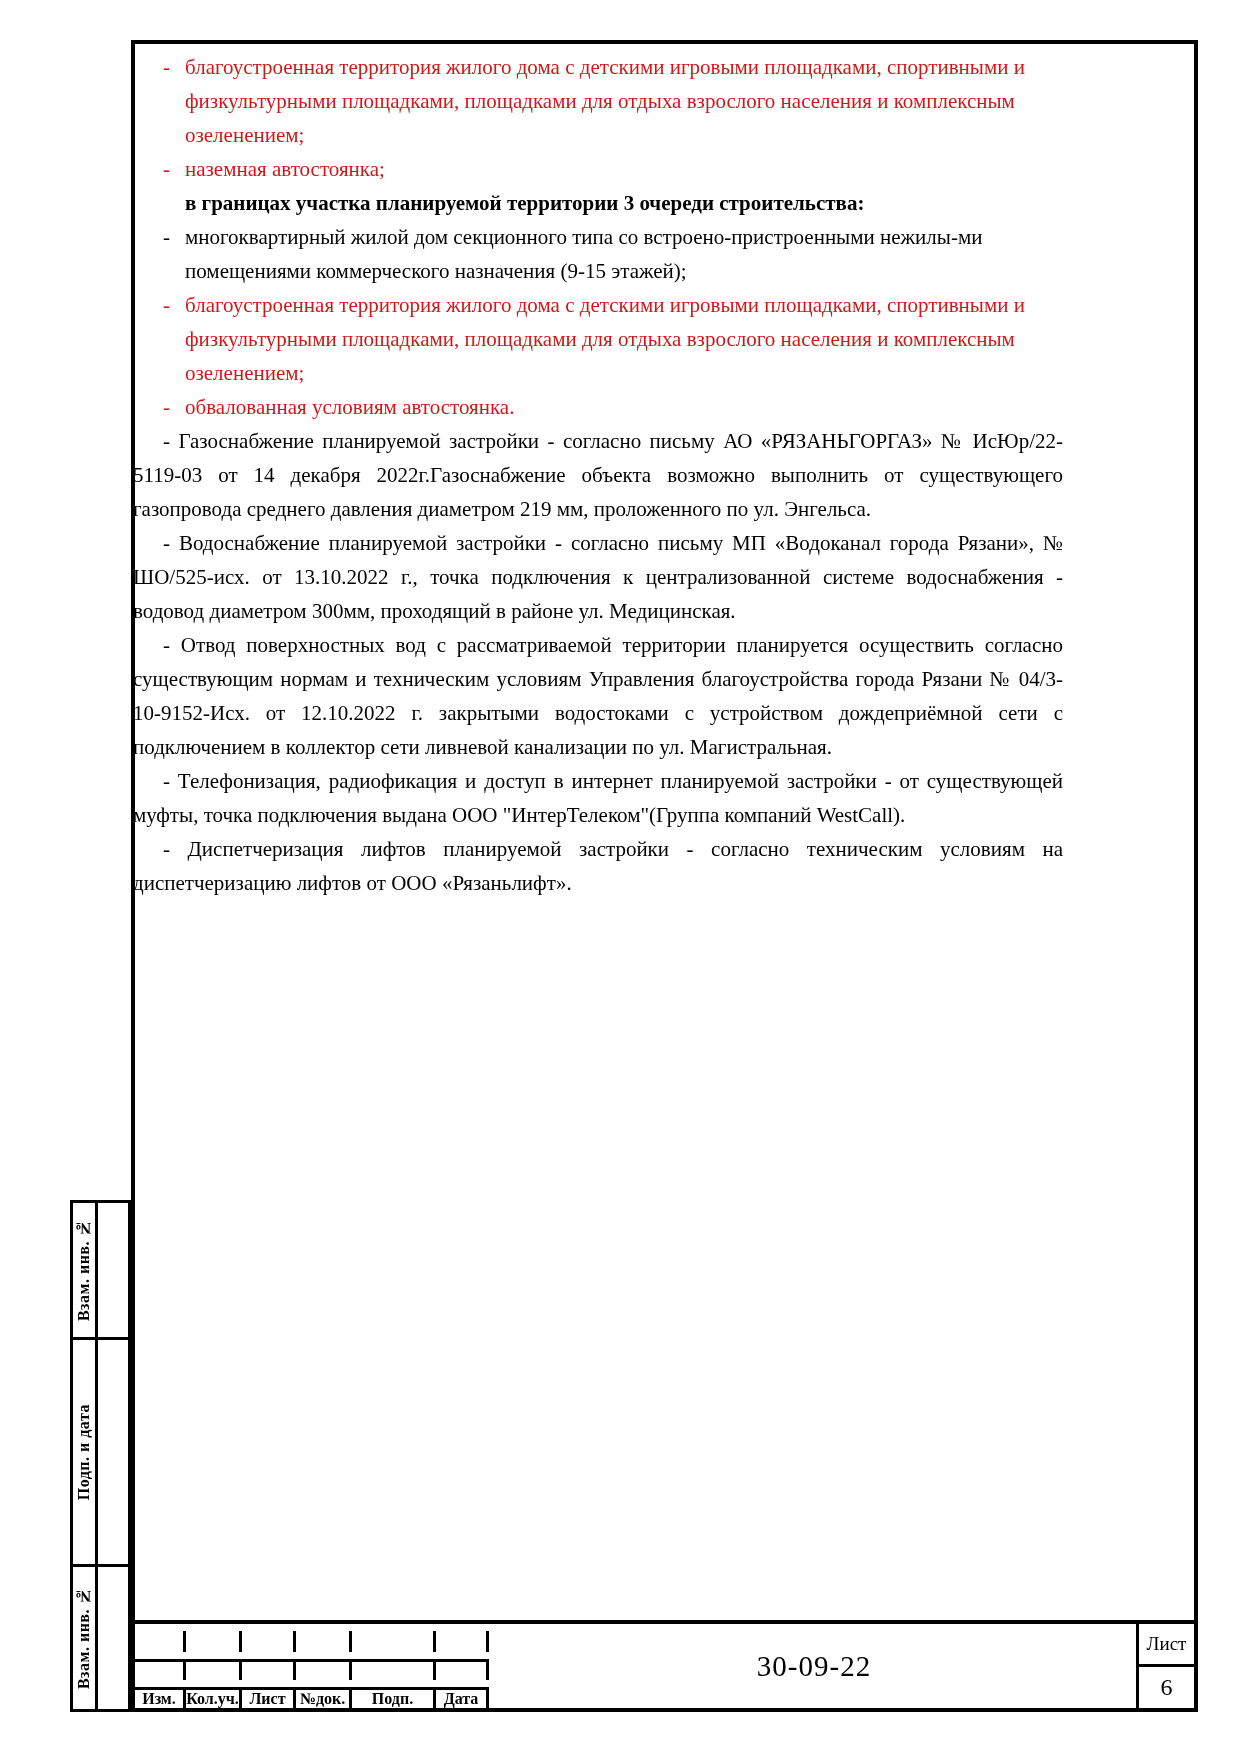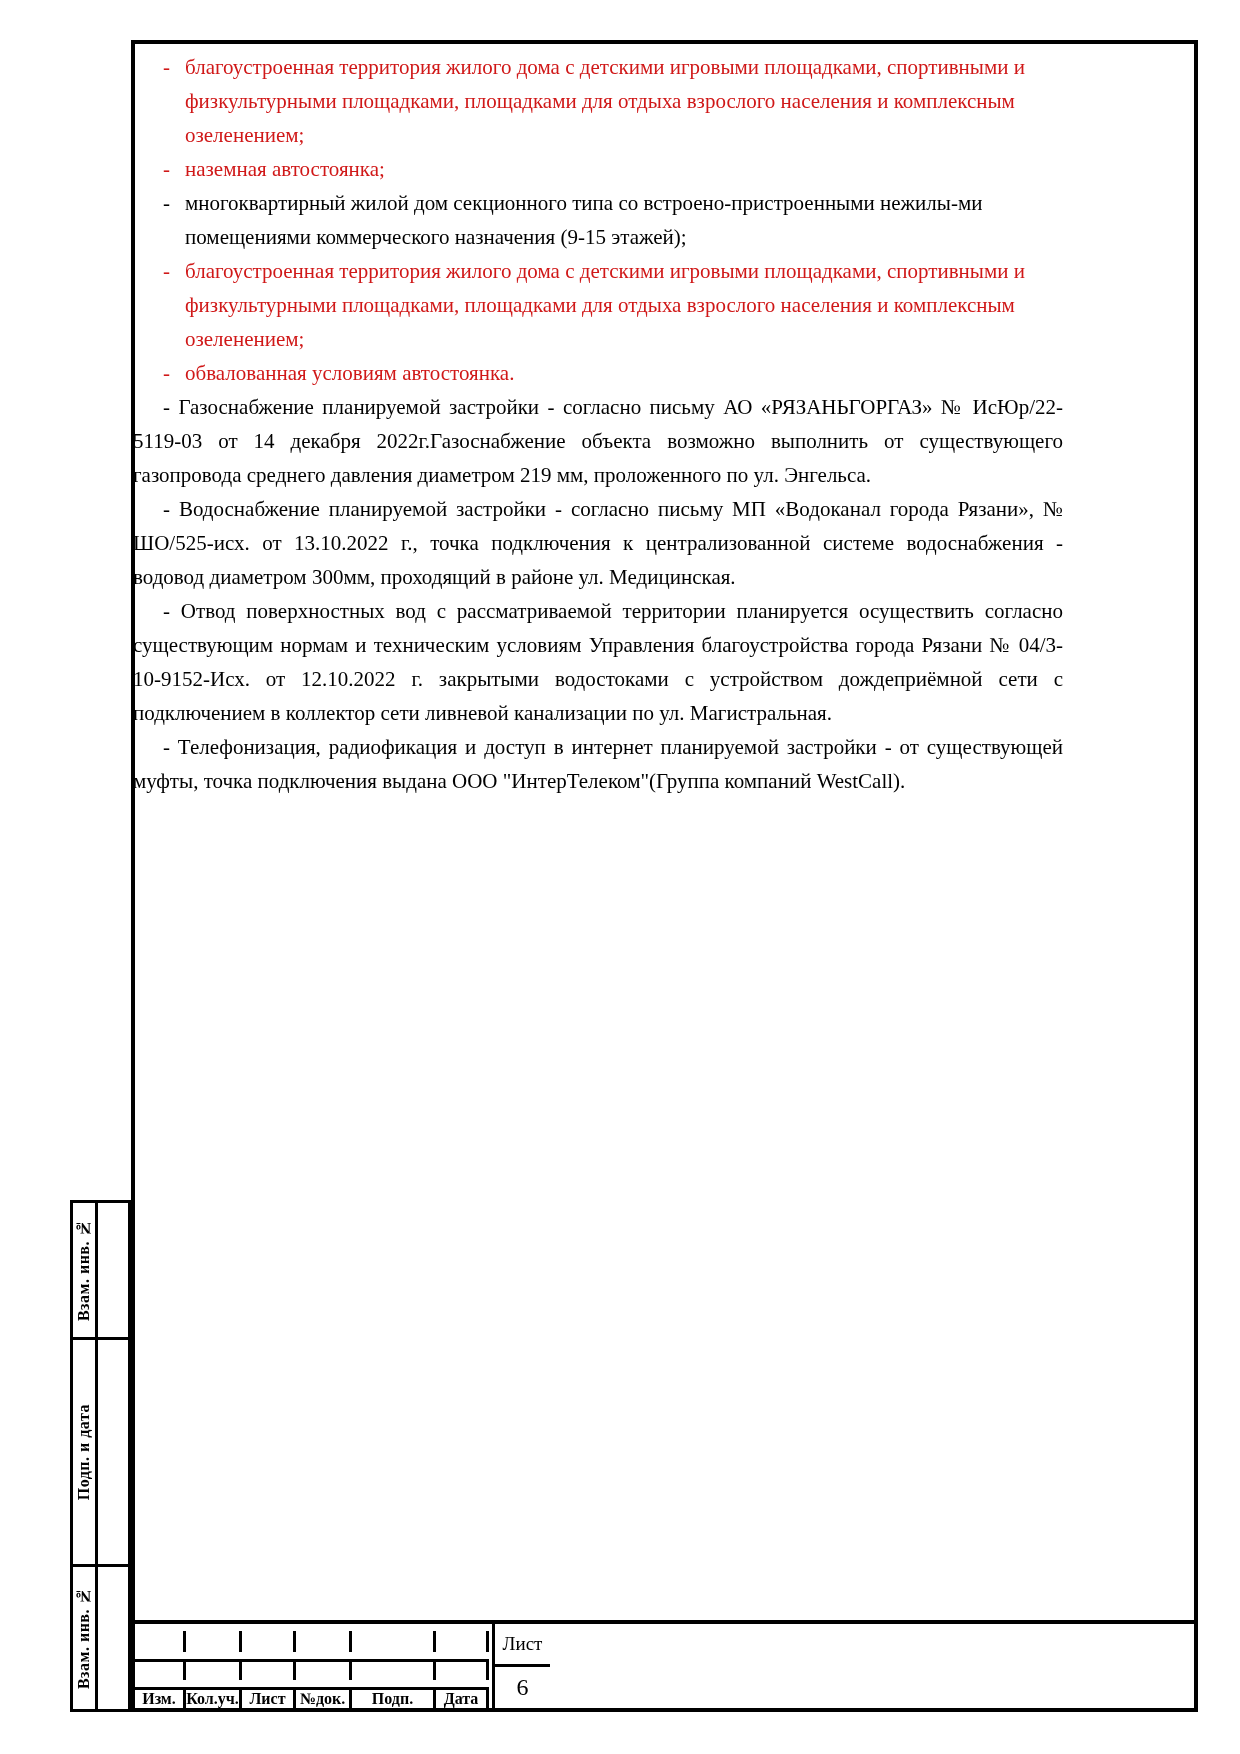--- a/index.html
+++ b/index.html
@@ -81,20 +81,21 @@
   <div class="li red">
     <span class="dash">-</span>
     <span class="txt">благоустроенная территория жилого дома  с   детскими игровыми площадками, спортивными и  физкультурными площадками, площадками  для отдыха взрослого населения и  комплексным озеленением;</span>
   </div>
 
   <div class="li red">
     <span class="dash">-</span>
     <span class="txt">наземная автостоянка;</span>
   </div>
 
+  <div class="subheading">в границах участка планируемой территории 3 очереди строительства:</div>
 
   <div class="li">
     <span class="dash">-</span>
     <span class="txt">многоквартирный жилой дом секционного типа со встроено-пристроенными нежилы-ми помещениями коммерческого назначения (9-15 этажей);</span>
   </div>
 
   <div class="li red">
     <span class="dash">-</span>
     <span class="txt">благоустроенная территория жилого дома  с   детскими игровыми площадками, спортивными и  физкультурными площадками, площадками  для отдыха взрослого населения и  комплексным озеленением;</span>
   </div>
@@ -102,20 +103,21 @@
   <div class="li red">
     <span class="dash">-</span>
     <span class="txt">обвалованная условиям автостоянка.</span>
   </div>
 
 
   <p>- Газоснабжение планируемой застройки - согласно письму АО «РЯЗАНЬГОРГАЗ» № ИсЮр/22-5119-03 от 14 декабря 2022г.Газоснабжение объекта возможно выполнить от существующего газопровода среднего давления диаметром 219 мм, проложенного по ул. Энгельса.</p>
   <p>- Водоснабжение планируемой застройки - согласно письму МП «Водоканал города Рязани», № ШО/525-исх. от 13.10.2022 г., точка подключения к централизованной системе водоснабжения - водовод диаметром 300мм, проходящий в районе ул. Медицинская.</p>
   <p>- Отвод поверхностных вод с рассматриваемой территории планируется осуществить согласно существующим нормам и техническим условиям Управления благоустройства города Рязани № 04/3-10-9152-Исх. от 12.10.2022 г. закрытыми водостоками с устройством дождеприёмной сети с подключением в коллектор сети ливневой канализации по ул. Магистральная.</p>
   <p>- Телефонизация, радиофикация и доступ в интернет планируемой застройки - от существующей муфты, точка подключения выдана ООО "ИнтерТелеком"(Группа компаний WestCall).</p>
+  <p>- Диспетчеризация лифтов планируемой застройки - согласно техническим условиям на диспетчеризацию лифтов от ООО «Рязаньлифт».</p>
 </div>
 
 <div class="sbox" id="sbox1">
   <div class="lab">
     <span>Взам. инв. №</span>
   </div>
   <div class="empty"></div>
 </div>
 
 <div class="sbox" id="sbox2">
@@ -146,17 +148,18 @@
     <div></div>
     <div></div>
     <div></div>
     <div class="hdr">Изм.</div>
     <div class="hdr">Кол.уч.</div>
     <div class="hdr">Лист</div>
     <div class="hdr">№док.</div>
     <div class="hdr">Подп.</div>
     <div class="hdr">Дата</div>
   </div>
+  <div class="docnum">30-09-22</div>
   <div class="sheetcol">
     <div class="slab">Лист</div>
     <div class="snum">6</div>
   </div>
 </div>
 
 </body></html>

